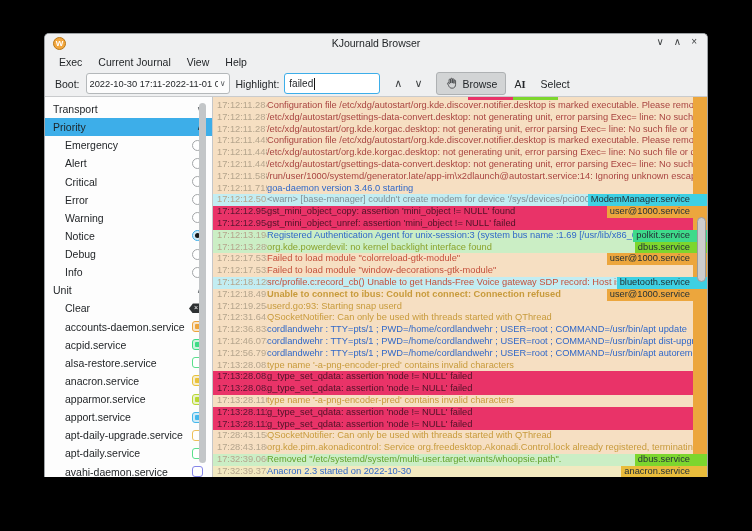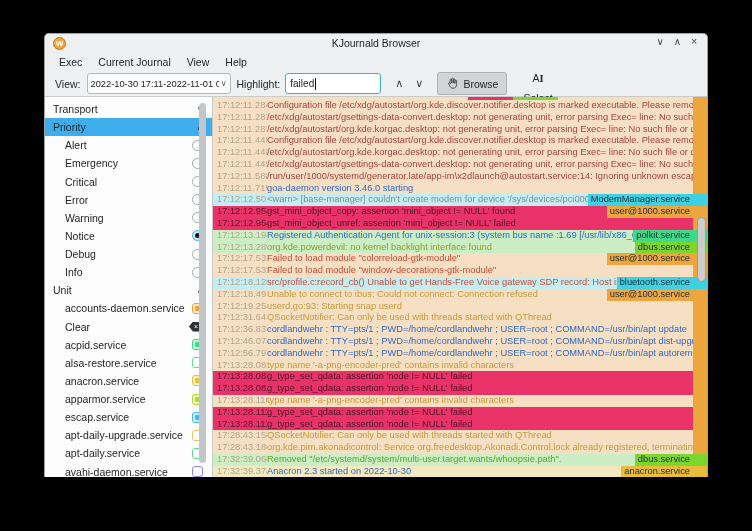--- a/index.html
+++ b/index.html
@@ -25,22 +25,22 @@
     display:flex;align-items:center;padding:0 3px;font-size:9.3px;color:#232629;white-space:nowrap;}
   .combo .combo-text{flex:1;overflow:hidden;}
   .combo .chev{font-size:8px;color:#5a5e61;margin-left:2px;}
   .hl-input{margin-left:5px;width:96px;height:21px;background:#fff;border:1px solid #3daee9;border-radius:3px;
     display:flex;align-items:center;padding:0 4px;font-size:10px;color:#232629;}
   .caret{display:inline-block;width:1px;height:12px;background:#141414;margin-left:1px;}
   .arrow-btn{font-size:11px;color:#3c3f41;margin-left:14px;}
   .arrow-btn.down{margin-left:12px;}
   .browse-btn{margin-left:14px;height:23px;display:flex;align-items:center;gap:4px;background:#d2d4d5;
     border:1px solid #aeb1b3;border-radius:3px;padding:0 8px;font-size:10.5px;color:#232629;}
-  .select-btn{margin-left:8px;height:23px;display:flex;align-items:center;gap:8px;padding:0 8px;
-    font-size:10.5px;color:#232629;background:transparent;border:none;flex-direction:column;}
+  .select-btn{height:23px;display:flex;align-items:center;gap:15px;padding:0 8px;
+    font-size:10.5px;color:#232629;background:transparent;border:none;}
   .ai-icon{font-size:10.5px;}
   .ai-icon .beam{font-family:"Liberation Serif",serif;font-weight:bold;}
   
   .content{position:absolute;top:63px;left:0;right:0;bottom:0;display:flex;}
   
   .sidebar{position:relative;width:167px;background:#fdfdfd;flex:0 0 auto;padding-top:3px;}
   .side-row{display:flex;align-items:center;height:18.14px;padding:0 9px 0 8px;font-size:10.5px;color:#232629;}
   .side-row .lbl{flex:1;overflow:hidden;white-space:nowrap;}
   .side-row.item{padding-left:20px;}
   .side-row.selected{background:#3daee9;color:#1d2326;}
@@ -84,21 +84,21 @@
   </div>
 
   <div class="menubar">
       <span class="menu-item">Exec</span>
       <span class="menu-item">Current Journal</span>
       <span class="menu-item">View</span>
       <span class="menu-item">Help</span>
     </div>
 
   <div class="toolbar">
-    <span class="tb-label">View:</span>
+    <span class="tb-label">Boot:</span>
     <div class="combo">
       <span class="combo-text">2022-10-30 17:11-2022-11-01 09:51 [de0a436</span>
       <span class="chev">∨</span>
     </div>
     <span class="tb-label">Highlight:</span>
     <div class="hl-input">
       <span>failed</span>
       <span class="caret"></span>
     </div>
     <span class="arrow-btn">∧</span>
@@ -122,25 +122,25 @@
       <div id="sidebar-rows">
           <div class="side-row">
             <span class="lbl">Transport</span>
             <span class="chevron">∨</span>
           </div>
           <div class="side-row selected">
             <span class="lbl">Priority</span>
             <span class="chevron">∧</span>
           </div>
           <div class="side-row item">
+            <span class="lbl">Emergency</span>
+            <span class="radio"></span>
+          </div>
+          <div class="side-row item">
             <span class="lbl">Alert</span>
-            <span class="radio"></span>
-          </div>
-          <div class="side-row item">
-            <span class="lbl">Emergency</span>
             <span class="radio"></span>
           </div>
           <div class="side-row item">
             <span class="lbl">Critical</span>
             <span class="radio"></span>
           </div>
           <div class="side-row item">
             <span class="lbl">Error</span>
             <span class="radio"></span>
           </div>
@@ -160,30 +160,30 @@
           </div>
           <div class="side-row item">
             <span class="lbl">Info</span>
             <span class="radio"></span>
           </div>
           <div class="side-row">
             <span class="lbl">Unit</span>
             <span class="chevron">∧</span>
           </div>
           <div class="side-row item">
+            <span class="lbl">Clear</span>
+            <span class="bsp">×</span>
+          </div>
+          <div class="side-row item">
             <span class="lbl">accounts-daemon.service</span>
             <span class="cbox" style="border-color: rgb(237, 164, 60); background: rgba(237, 164, 60, 0.25);">
               <i style="background: rgb(237, 164, 60);"></i>
             </span>
           </div>
           <div class="side-row item">
-            <span class="lbl">Clear</span>
-            <span class="bsp">×</span>
-          </div>
-          <div class="side-row item">
             <span class="lbl">acpid.service</span>
             <span class="cbox" style="border-color: rgb(62, 220, 134); background: rgba(62, 220, 134, 0.25);">
               <i style="background: rgb(62, 220, 134);"></i>
             </span>
           </div>
           <div class="side-row item">
             <span class="lbl">alsa-restore.service</span>
             <span class="cbox" style="border-color: rgb(90, 224, 140);"></span>
           </div>
           <div class="side-row item">
@@ -192,21 +192,21 @@
               <i style="background: rgb(233, 194, 58);"></i>
             </span>
           </div>
           <div class="side-row item">
             <span class="lbl">apparmor.service</span>
             <span class="cbox" style="border-color: rgb(184, 216, 50); background: rgba(184, 216, 50, 0.25);">
               <i style="background: rgb(184, 216, 50);"></i>
             </span>
           </div>
           <div class="side-row item">
-            <span class="lbl">escap.service</span>
+            <span class="lbl">apport.service</span>
             <span class="cbox" style="border-color: rgb(69, 184, 236); background: rgba(69, 184, 236, 0.25);">
               <i style="background: rgb(69, 184, 236);"></i>
             </span>
           </div>
           <div class="side-row item">
             <span class="lbl">apt-daily-upgrade.service</span>
             <span class="cbox" style="border-color: rgb(238, 192, 90);"></span>
           </div>
           <div class="side-row item">
             <span class="lbl">apt-daily.service</span>
@@ -307,21 +307,21 @@
             <span class="stripe" style="background: rgb(236, 166, 61);"></span>
           </div>
           <div class="log-row" style="background: rgb(194, 237, 242);">
             <span class="ts" style="color: rgb(181, 165, 141);">17:12:18.128</span>
             <span class="msg" style="color: rgb(196, 80, 60);">src/profile.c:record_cb() Unable to get Hands-Free Voice gateway SDP record: Host is do</span>
             <span class="badge" style="background: rgb(62, 208, 227);">bluetooth.service</span>
             <span class="stripe" style="background: rgb(62, 208, 227);"></span>
           </div>
           <div class="log-row" style="background: rgb(246, 223, 194);">
             <span class="ts" style="color: rgb(181, 165, 141);">17:12:18.491</span>
-            <span class="msg" style="color: rgb(200, 155, 60);">Unable to connect to ibus: Could not connect: Connection refused</span>
+            <span class="msg" style="color: rgb(200, 155, 60); font-weight: bold;">Unable to connect to ibus: Could not connect: Connection refused</span>
             <span class="badge" style="background: rgb(236, 166, 61);">user@1000.service</span>
             <span class="stripe" style="background: rgb(236, 166, 61);"></span>
           </div>
           <div class="log-row" style="background: rgb(246, 223, 194);">
             <span class="ts" style="color: rgb(181, 165, 141);">17:12:19.254</span>
             <span class="msg" style="color: rgb(200, 155, 60);">userd.go:93: Starting snap userd</span>
             <span class="stripe" style="background: rgb(236, 166, 61);"></span>
           </div>
           <div class="log-row" style="background: rgb(246, 223, 194);">
             <span class="ts" style="color: rgb(181, 165, 141);">17:12:31.641</span>

